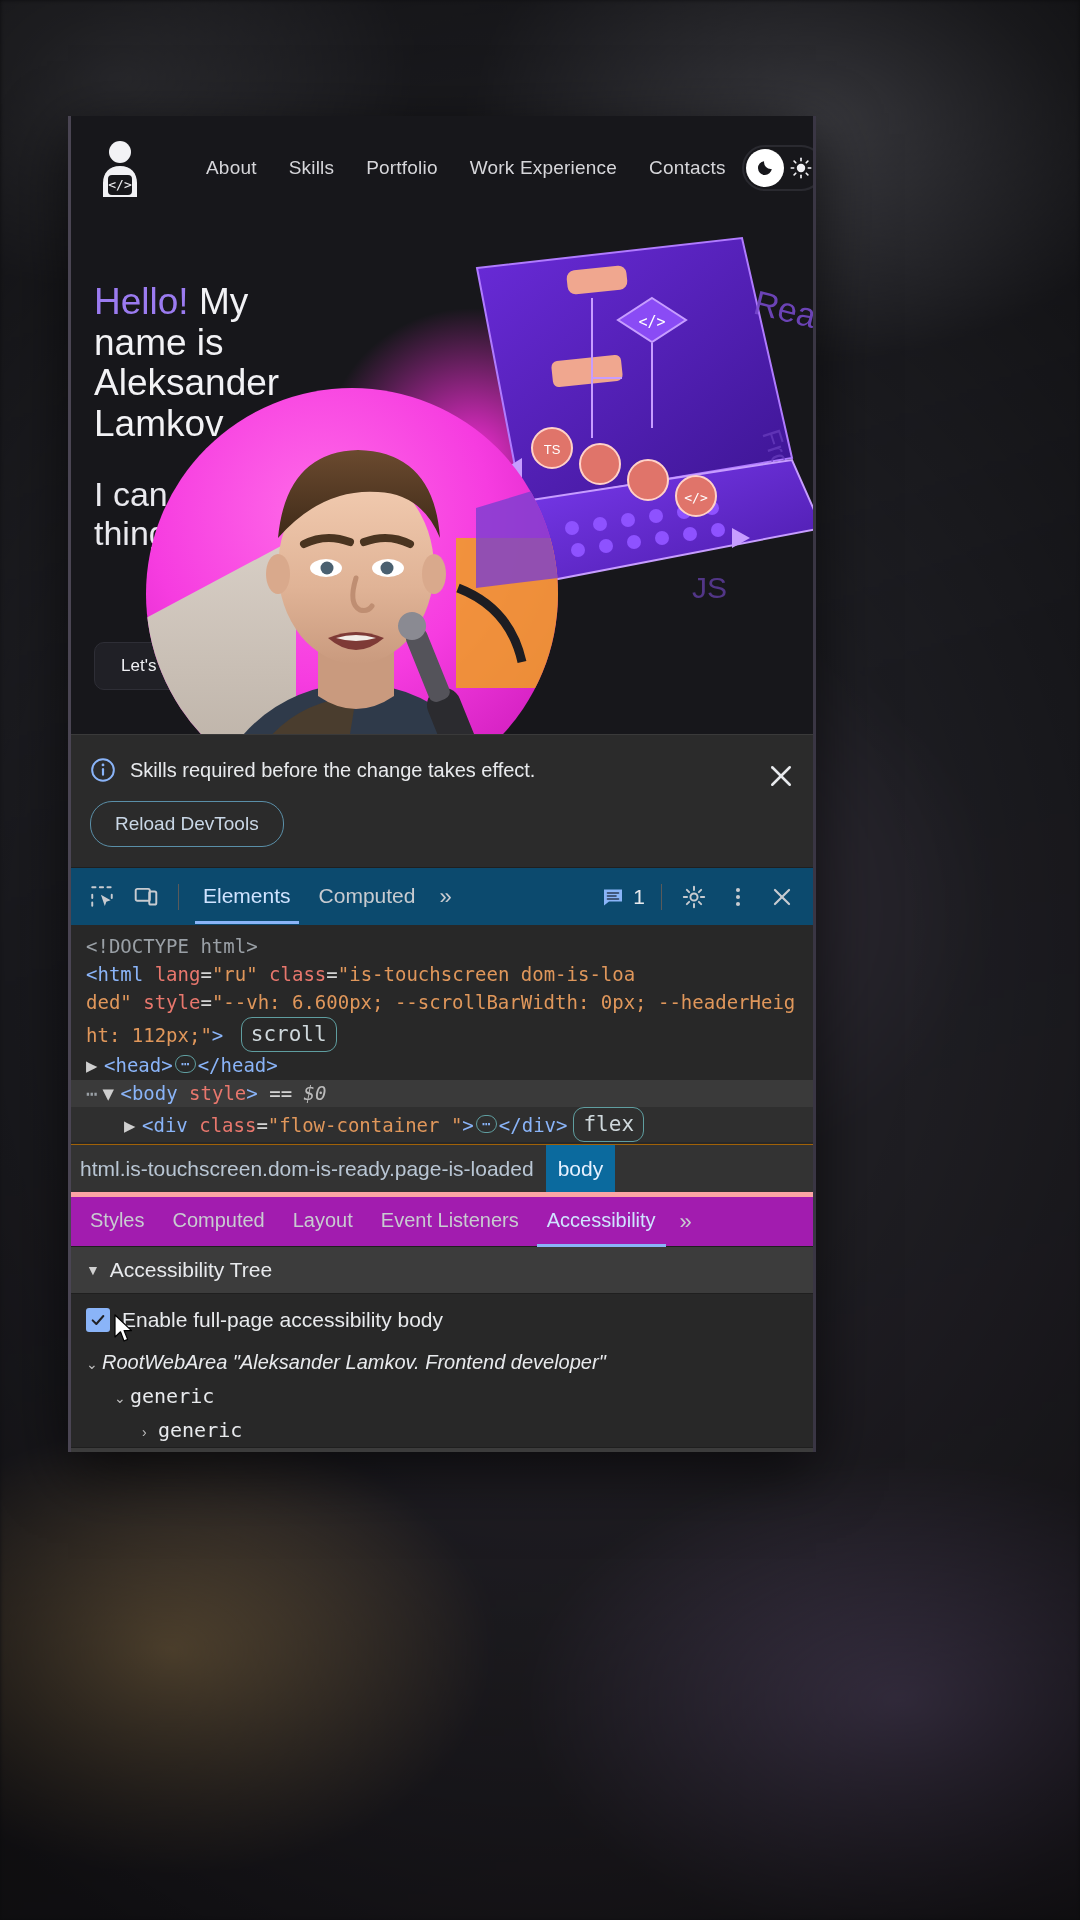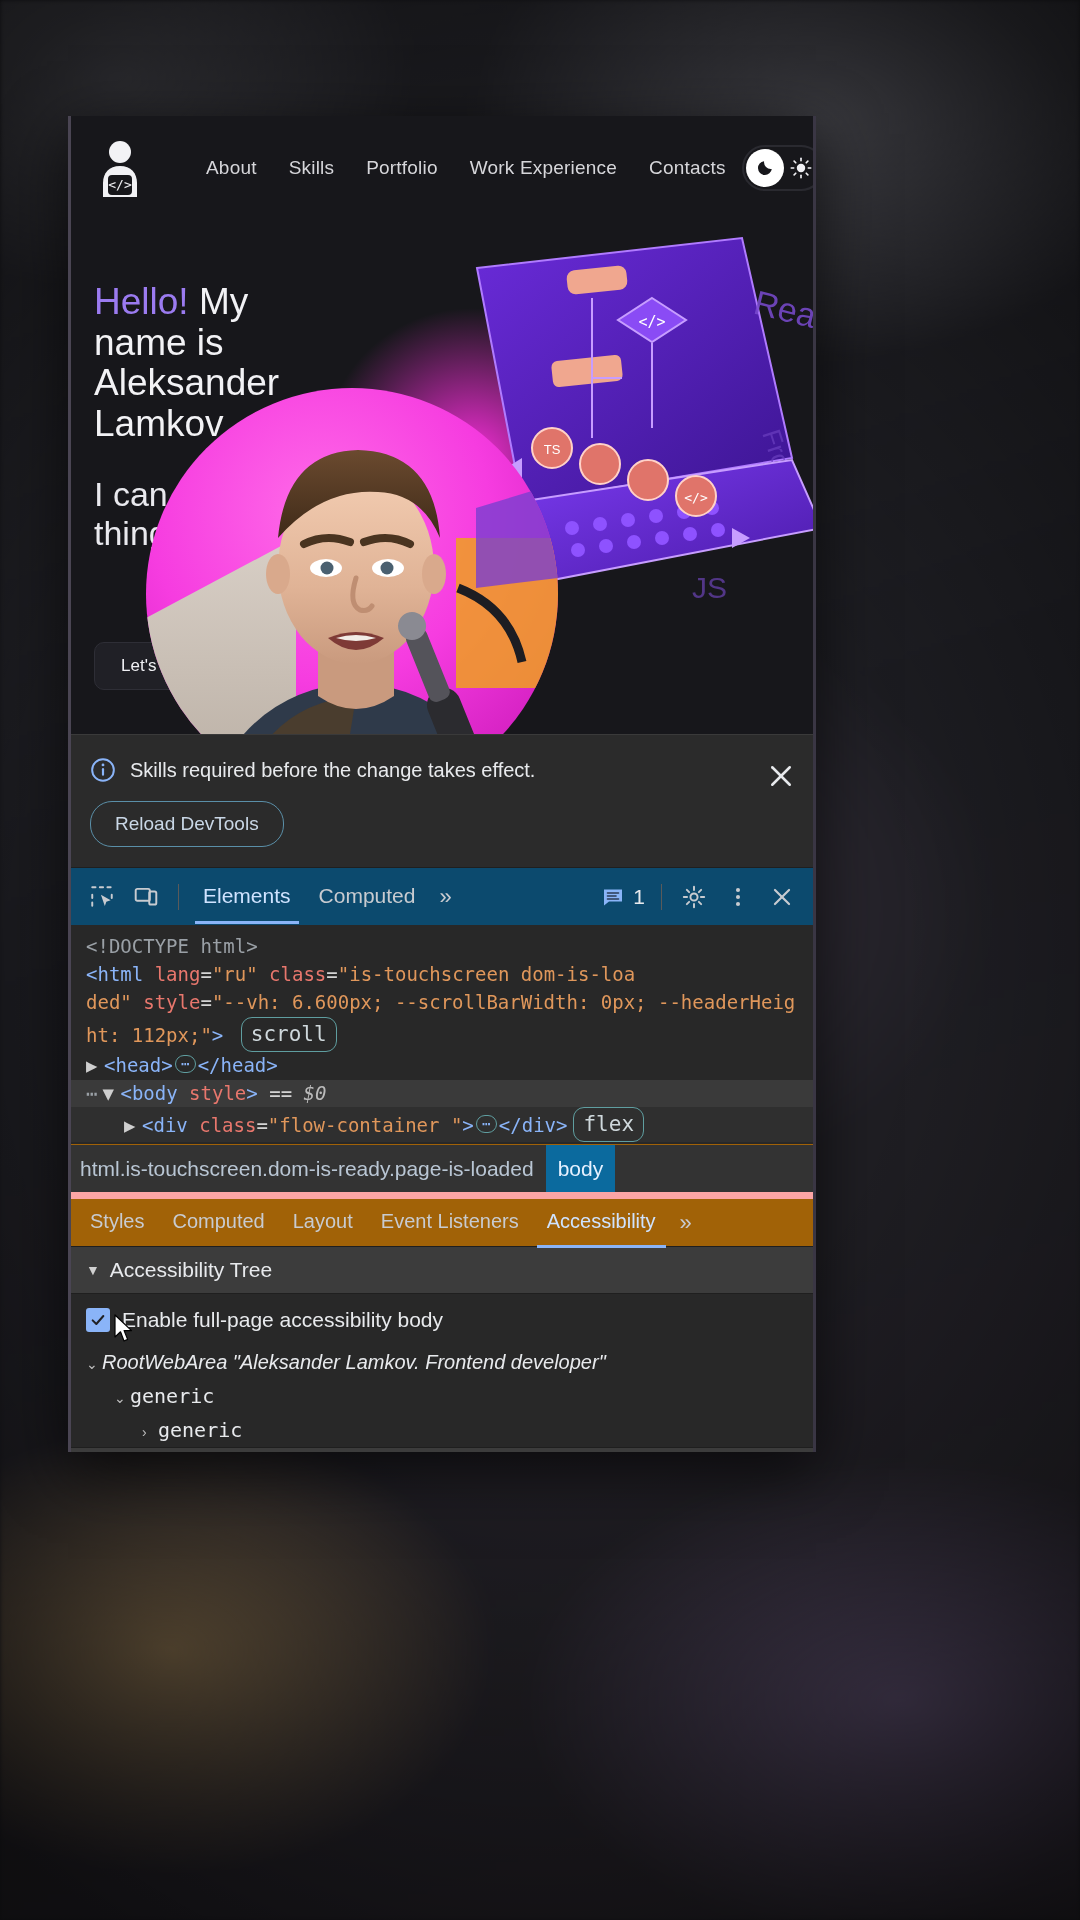--- a/index.html
+++ b/index.html
@@ -177,21 +177,21 @@
     display: flex; align-items: center; height: 48px;
     background: #333333; border-top: 1px solid #a16207;
     font-size: 21px; flex: 0 0 auto; overflow: hidden;
   }
   .crumb { padding: 0 12px; color: #b9c6d4; white-space: nowrap; cursor: pointer; height:100%; display:flex; align-items:center;}
   .crumb.active { background: #0b6a9e; color: #e6f1ff; }
 
   
   #sidebar-tabs {
     display: flex; align-items: center; height: 54px;
-    background: #a16207; border-top: 7px solid #fca5a5;
+    background: #a21caf; border-top: 5px solid #fca5a5;
     padding: 0 8px; flex: 0 0 auto;
   }
   .sb-tab {
     position: relative; color: #c8cbd0; font-size: 20px;
     padding: 13px 14px 15px 14px; cursor: pointer; white-space: nowrap;
   }
   .sb-tab.active { color: #cfe3ff; }
   .sb-tab.active::after {
     content:""; position:absolute; left:4px; right:4px; bottom:0; height:3px; background:#8ab4f8;
   }

